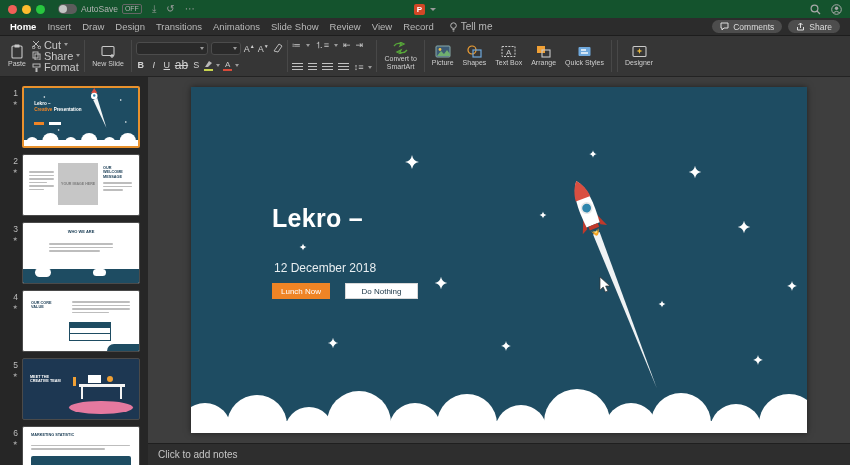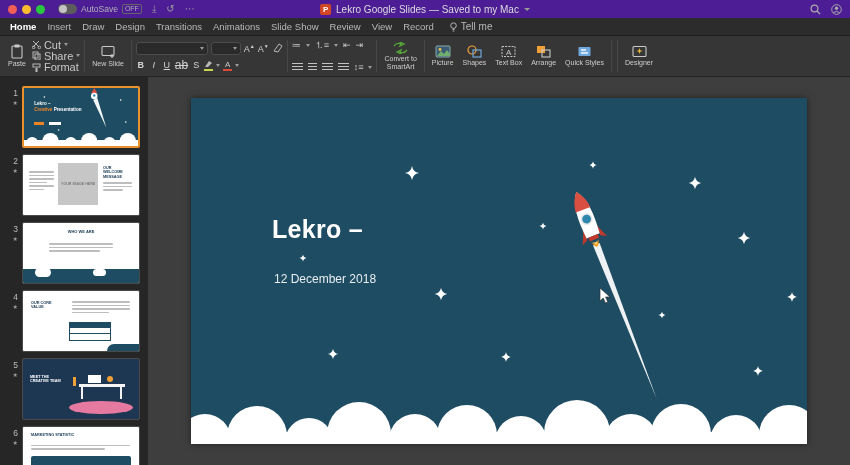--- a/index.html
+++ b/index.html
@@ -1,20 +1,20 @@
 <!DOCTYPE html>
 <html><head>
 <meta charset="utf-8">
 <style>
 *{box-sizing:border-box;margin:0;padding:0}
 html,body{width:850px;height:465px;overflow:hidden;background:#3e3e3e;font-family:"Liberation Sans",sans-serif}
 #app{width:850px;height:465px;display:flex;flex-direction:column;background:#2d2d2d}
 
 
-.titlebar{height:18px;background:#4c1d95;display:flex;align-items:center;padding:0 8px;gap:5px;position:relative;flex:0 0 auto}
+.titlebar{height:18px;background:#14532d;display:flex;align-items:center;padding:0 8px;gap:5px;position:relative;flex:0 0 auto}
 .tl{width:9px;height:9px;border-radius:50%}
 .tl-red{background:#f05f57}.tl-yel{background:#fdbc2e}.tl-grn{background:#28c83f}
 .autosave{display:flex;align-items:center;gap:4px;margin-left:8px}
 .toggle{width:19px;height:10px;border-radius:5px;background:#5c5c5c;position:relative}
 .toggle::after{content:"";position:absolute;left:1px;top:1px;width:8px;height:8px;border-radius:50%;background:#c4c4c4}
 .as-label{font-size:8.5px;color:#b3b3b3}
 .off-badge{font-size:7px;color:#b3b3b3;border:1px solid #666;border-radius:2px;padding:0 2px;line-height:8px}
 .tb-mini{font-size:10px;color:#9d9d9d;margin-left:5px;line-height:10px}
 .doc-title{position:absolute;left:50%;transform:translateX(-50%);display:flex;align-items:center;gap:5px;font-size:10px;color:#dcdcdc;white-space:nowrap}
 .ppt-icon{width:11px;height:11px;border-radius:2px;background:#d24726;color:#fff;font-size:8px;font-weight:bold;display:flex;align-items:center;justify-content:center}
@@ -89,21 +89,20 @@
     <span class="autosave">
       <span class="toggle"></span>
       <span class="as-label">AutoSave</span>
       <span class="off-badge">OFF</span>
     </span>
     <span class="tb-mini">⤓</span>
     <span class="tb-mini">↺</span>
     <span class="tb-mini">⋯</span>
     <span class="doc-title">
       <span class="ppt-icon">P</span>
-      <span>Lekro Google Slides — Saved to my Mac</span>
       <span class="chev"></span>
     </span>
     <span class="tb-right">
       <svg width="11" height="11" viewBox="0 0 11 11">
           <circle cx="4.5" cy="4.5" r="3.4" fill="none" stroke="#a8a8a8" stroke-width="1.2"></circle>
           <line x1="7" y1="7" x2="10" y2="10" stroke="#a8a8a8" stroke-width="1.2"></line>
         </svg>
       <svg width="11" height="11" viewBox="0 0 11 11">
           <circle cx="5.5" cy="5.5" r="4.8" fill="none" stroke="#a8a8a8" stroke-width="1"></circle>
           <circle cx="5.5" cy="4.2" r="1.7" fill="#a8a8a8"></circle>
@@ -123,20 +122,35 @@
     <span class="menu-item">Review</span>
     <span class="menu-item">View</span>
     <span class="menu-item">Record</span>
     <span class="tellme">
       <svg width="9" height="10" viewBox="0 0 9 10">
           <circle cx="4.5" cy="3.6" r="2.8" fill="none" stroke="#b8b8b8" stroke-width="1"></circle>
           <line x1="3.4" y1="7.4" x2="5.6" y2="7.4" stroke="#b8b8b8" stroke-width="1"></line>
           <line x1="3.7" y1="9" x2="5.3" y2="9" stroke="#b8b8b8" stroke-width="1"></line>
         </svg>
       <span>Tell me</span>
+    </span>
+    <span class="mb-right">
+      <span class="pill">
+        <svg width="9" height="9" viewBox="0 0 9 9">
+            <path d="M1 1 h7 v5 h-4 l-2 2 v-2 h-1 z" fill="none" stroke="#ddd" stroke-width="1"></path>
+          </svg>
+        <span>Comments</span>
+      </span>
+      <span class="pill">
+        <svg width="9" height="9" viewBox="0 0 9 9">
+            <path d="M4.5 6 V1 M2.5 3 L4.5 1 L6.5 3" fill="none" stroke="#ddd" stroke-width="1"></path>
+            <path d="M1.5 5 v3 h6 v-3" fill="none" stroke="#ddd" stroke-width="1"></path>
+          </svg>
+        <span>Share</span>
+      </span>
     </span>
   </div>
 
   <div class="ribbon">
 
     <div class="bigbtn">
       <svg width="14" height="15" viewBox="0 0 14 15">
           <rect x="2" y="2" width="10" height="12" rx="1" fill="none" stroke="#c9c9c9" stroke-width="1.1"></rect>
           <rect x="4.5" y="0.5" width="5" height="3" rx="0.5" fill="#c9c9c9"></rect>
         </svg>
@@ -491,20 +505,27 @@
                 <circle cx="598" cy="337" r="30"></circle>
             </g>
 
             <path d="M409 190 l0 13 3.2 -3 2.2 5 2.4 -1.1 -2.2 -4.9 4.4 0 z" fill="#fff" stroke="#333" stroke-width="0.7"></path>
           </svg>
 
           <div class="slide-title">
             <div>Lekro –</div>
           </div>
           <div class="slide-date">12 December 2018</div>
-
-        </div>
-      </div>
-
+          <div class="btn-row">
+            <div class="btn-primary">Lunch Now</div>
+            <div class="btn-secondary">Do Nothing</div>
+          </div>
+
+        </div>
+      </div>
+
+      <div class="notesbar">
+        <span class="notes-text">Click to add notes</span>
+      </div>
     </div>
 
   </div>
 </div>
 
 </body></html>

